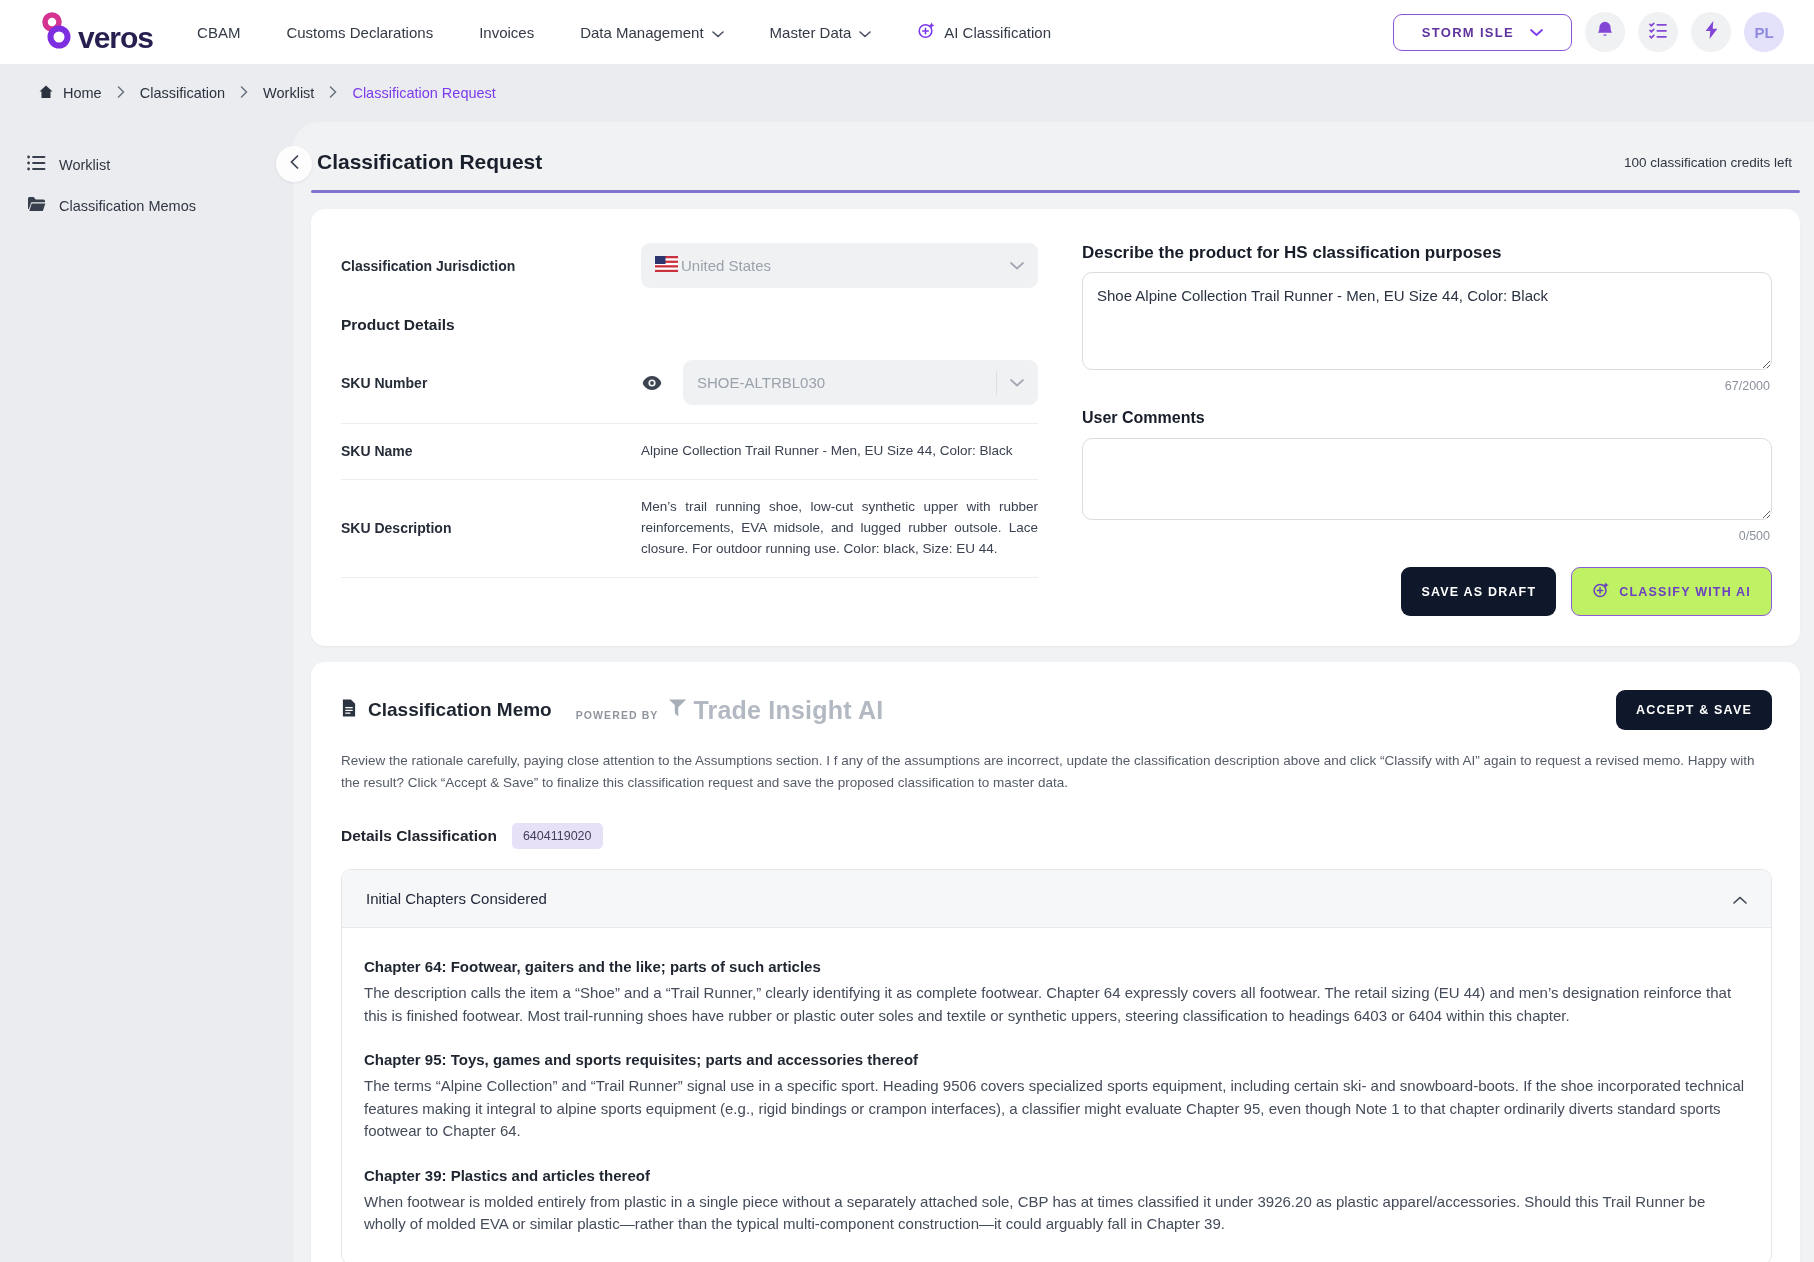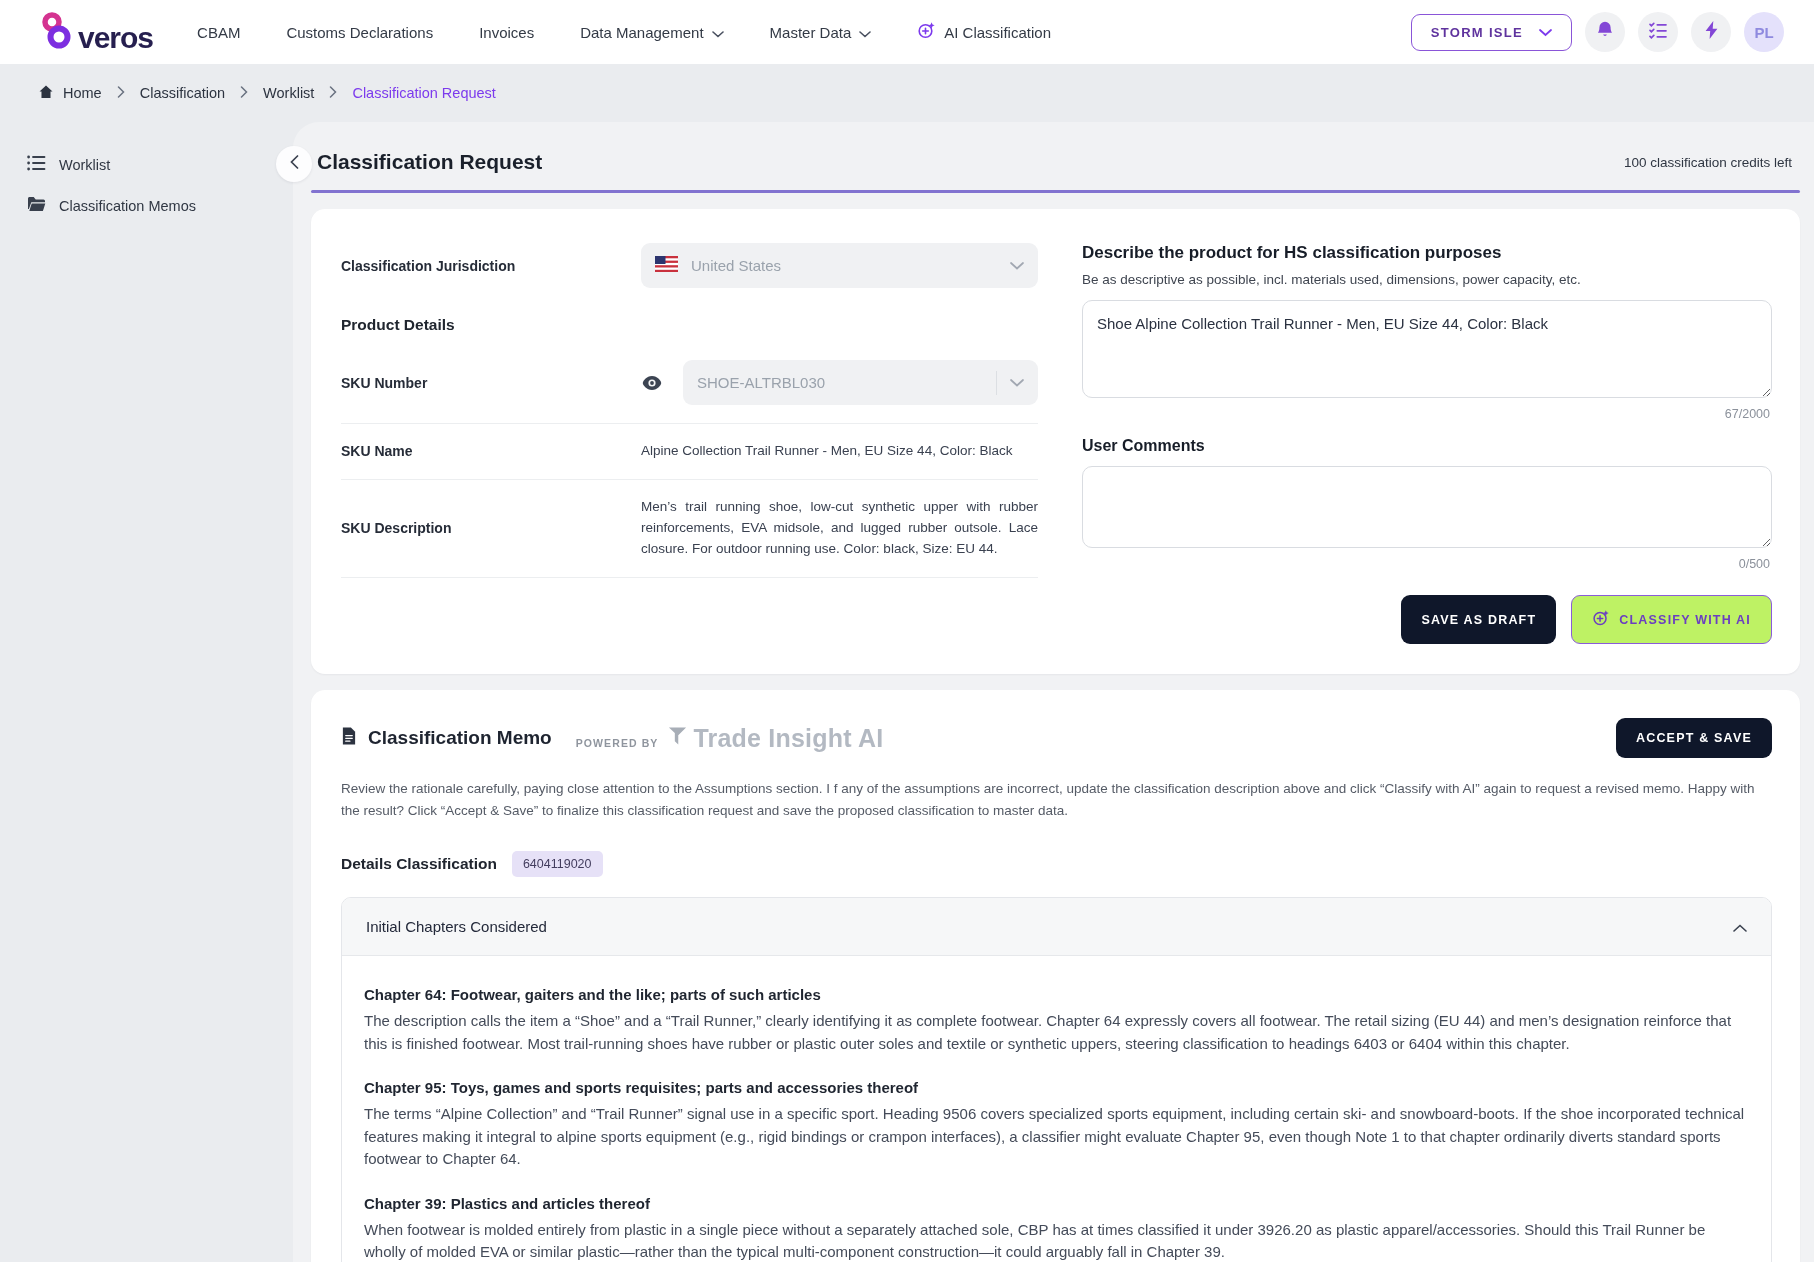--- a/index.html
+++ b/index.html
@@ -10,21 +10,21 @@
     color:#272d39;
   }
   
   .topbar { height:64px; background:#fff; display:flex; align-items:center; padding:0 30px 0 38px; }
   .brand { display:flex; align-items:flex-end; margin-right:44px; cursor:pointer; }
   .brand-text { font-size:30px; font-weight:bold; letter-spacing:-1px; color:#261f4f; margin-left:4px; }
   .nav-links { display:flex; align-items:center; gap:46px; }
   .nav-item { display:flex; align-items:center; gap:8px; font-size:15px; color:#333a46; cursor:pointer; white-space:nowrap; }
   .topbar-right { margin-left:auto; display:flex; align-items:center; gap:13px; }
   .tenant-btn { display:flex; align-items:center; gap:16px; background:#fff; border:1.5px solid #8a55d8; color:#5f339e;
-     font-weight:bold; font-size:13px; letter-spacing:1.3px; padding:10px 19px; border-radius:9px; cursor:pointer;
+     font-weight:bold; font-size:13px; letter-spacing:1.3px; padding:10px 28px; border-radius:9px; cursor:pointer;
      font-family:"Liberation Sans", sans-serif; }
   .icon-circle { width:40px; height:40px; border-radius:50%; background:#f0f1f3; display:flex; align-items:center; justify-content:center; cursor:pointer; }
   .avatar { width:40px; height:40px; border-radius:50%; background:#e4e1fb; color:#8f8adf; font-size:15px; font-weight:bold;
      display:flex; align-items:center; justify-content:center; cursor:pointer; }
   
   .breadcrumb-row { height:58px; display:flex; align-items:center; gap:15px; padding:0 38px; }
   .crumb { display:flex; align-items:center; gap:9px; font-size:14.5px; color:#2c3340; cursor:pointer; }
   .crumb.current { color:#7c3aed; cursor:default; }
   
   .layout { display:flex; height:1140px; }
@@ -38,21 +38,21 @@
   .credits { font-size:13.5px; color:#2f3642; }
   .accent-line { height:3px; background:#8273d0; border-radius:2px; margin:0 2px; }
   
   .card { background:#fff; border-radius:14px; margin:16px 2px 0 2px; box-shadow:0 1px 2px rgba(20,24,40,.05); }
   .card1 { display:flex; gap:44px; padding:34px 28px 30px 30px; }
   .form-col { flex:1.01; min-width:0; }
   .desc-col { flex:1; min-width:0; }
   .form-row { display:flex; align-items:center; }
   .form-label { width:300px; flex:none; font-size:14px; font-weight:bold; color:#262c38; }
   .select-box { flex:1; height:45px; background:#f0f1f3; border-radius:9px; display:flex; align-items:center;
-     gap:13px; padding:0 14px; font-size:15px; color:#9aa2ac; cursor:default; }
+     gap:3px; padding:0 14px; font-size:15px; color:#9aa2ac; cursor:default; }
   .select-chev { margin-left:auto; display:flex; align-items:center; }
   .select-chev.divided { border-left:1px solid #dcdfe3; padding-left:13px; height:24px; }
   .section-heading { font-size:15.5px; font-weight:bold; color:#20262f; margin:28px 0 16px; }
   .sku-row { padding:10px 0 18px; }
   .row-line { border-top:1px solid #eceef0; }
   .kv-row { padding:17px 0; }
   .kv-value { flex:1; font-size:13.5px; color:#3a4150; line-height:1.55; }
   .kv-value.justified { text-align:justify; }
   .eye-wrap { width:42px; flex:none; display:flex; align-items:center; }
   
@@ -310,21 +310,20 @@
         <div class="form-row kv-row">
           <span class="form-label">SKU Description</span>
           <span class="kv-value justified">Men’s trail running shoe, low-cut synthetic upper with rubber reinforcements, EVA midsole, and lugged rubber outsole. Lace closure. For outdoor running use. Color: black, Size: EU 44.</span>
         </div>
 
         <div class="row-line"></div>
       </div>
 
       <div class="desc-col">
         <div class="desc-heading">Describe the product for HS classification purposes</div>
-        <div class="desc-sub">Be as descriptive as possible, incl. materials used, dimensions, power capacity, etc.</div>
         <textarea class="ta-describe" style="">Shoe Alpine Collection Trail Runner - Men, EU Size 44, Color: Black</textarea>
         <div class="counter">67/2000</div>
         <div class="comments-heading">User Comments</div>
         <textarea class="ta-comments" style=""></textarea>
         <div class="counter">0/500</div>
         <div class="btn-row">
           <button class="btn btn-solid">SAVE AS DRAFT</button>
           <button class="btn btn-outline">
             <span>
               <svg width="18" height="18" viewBox="0 0 19 19">

